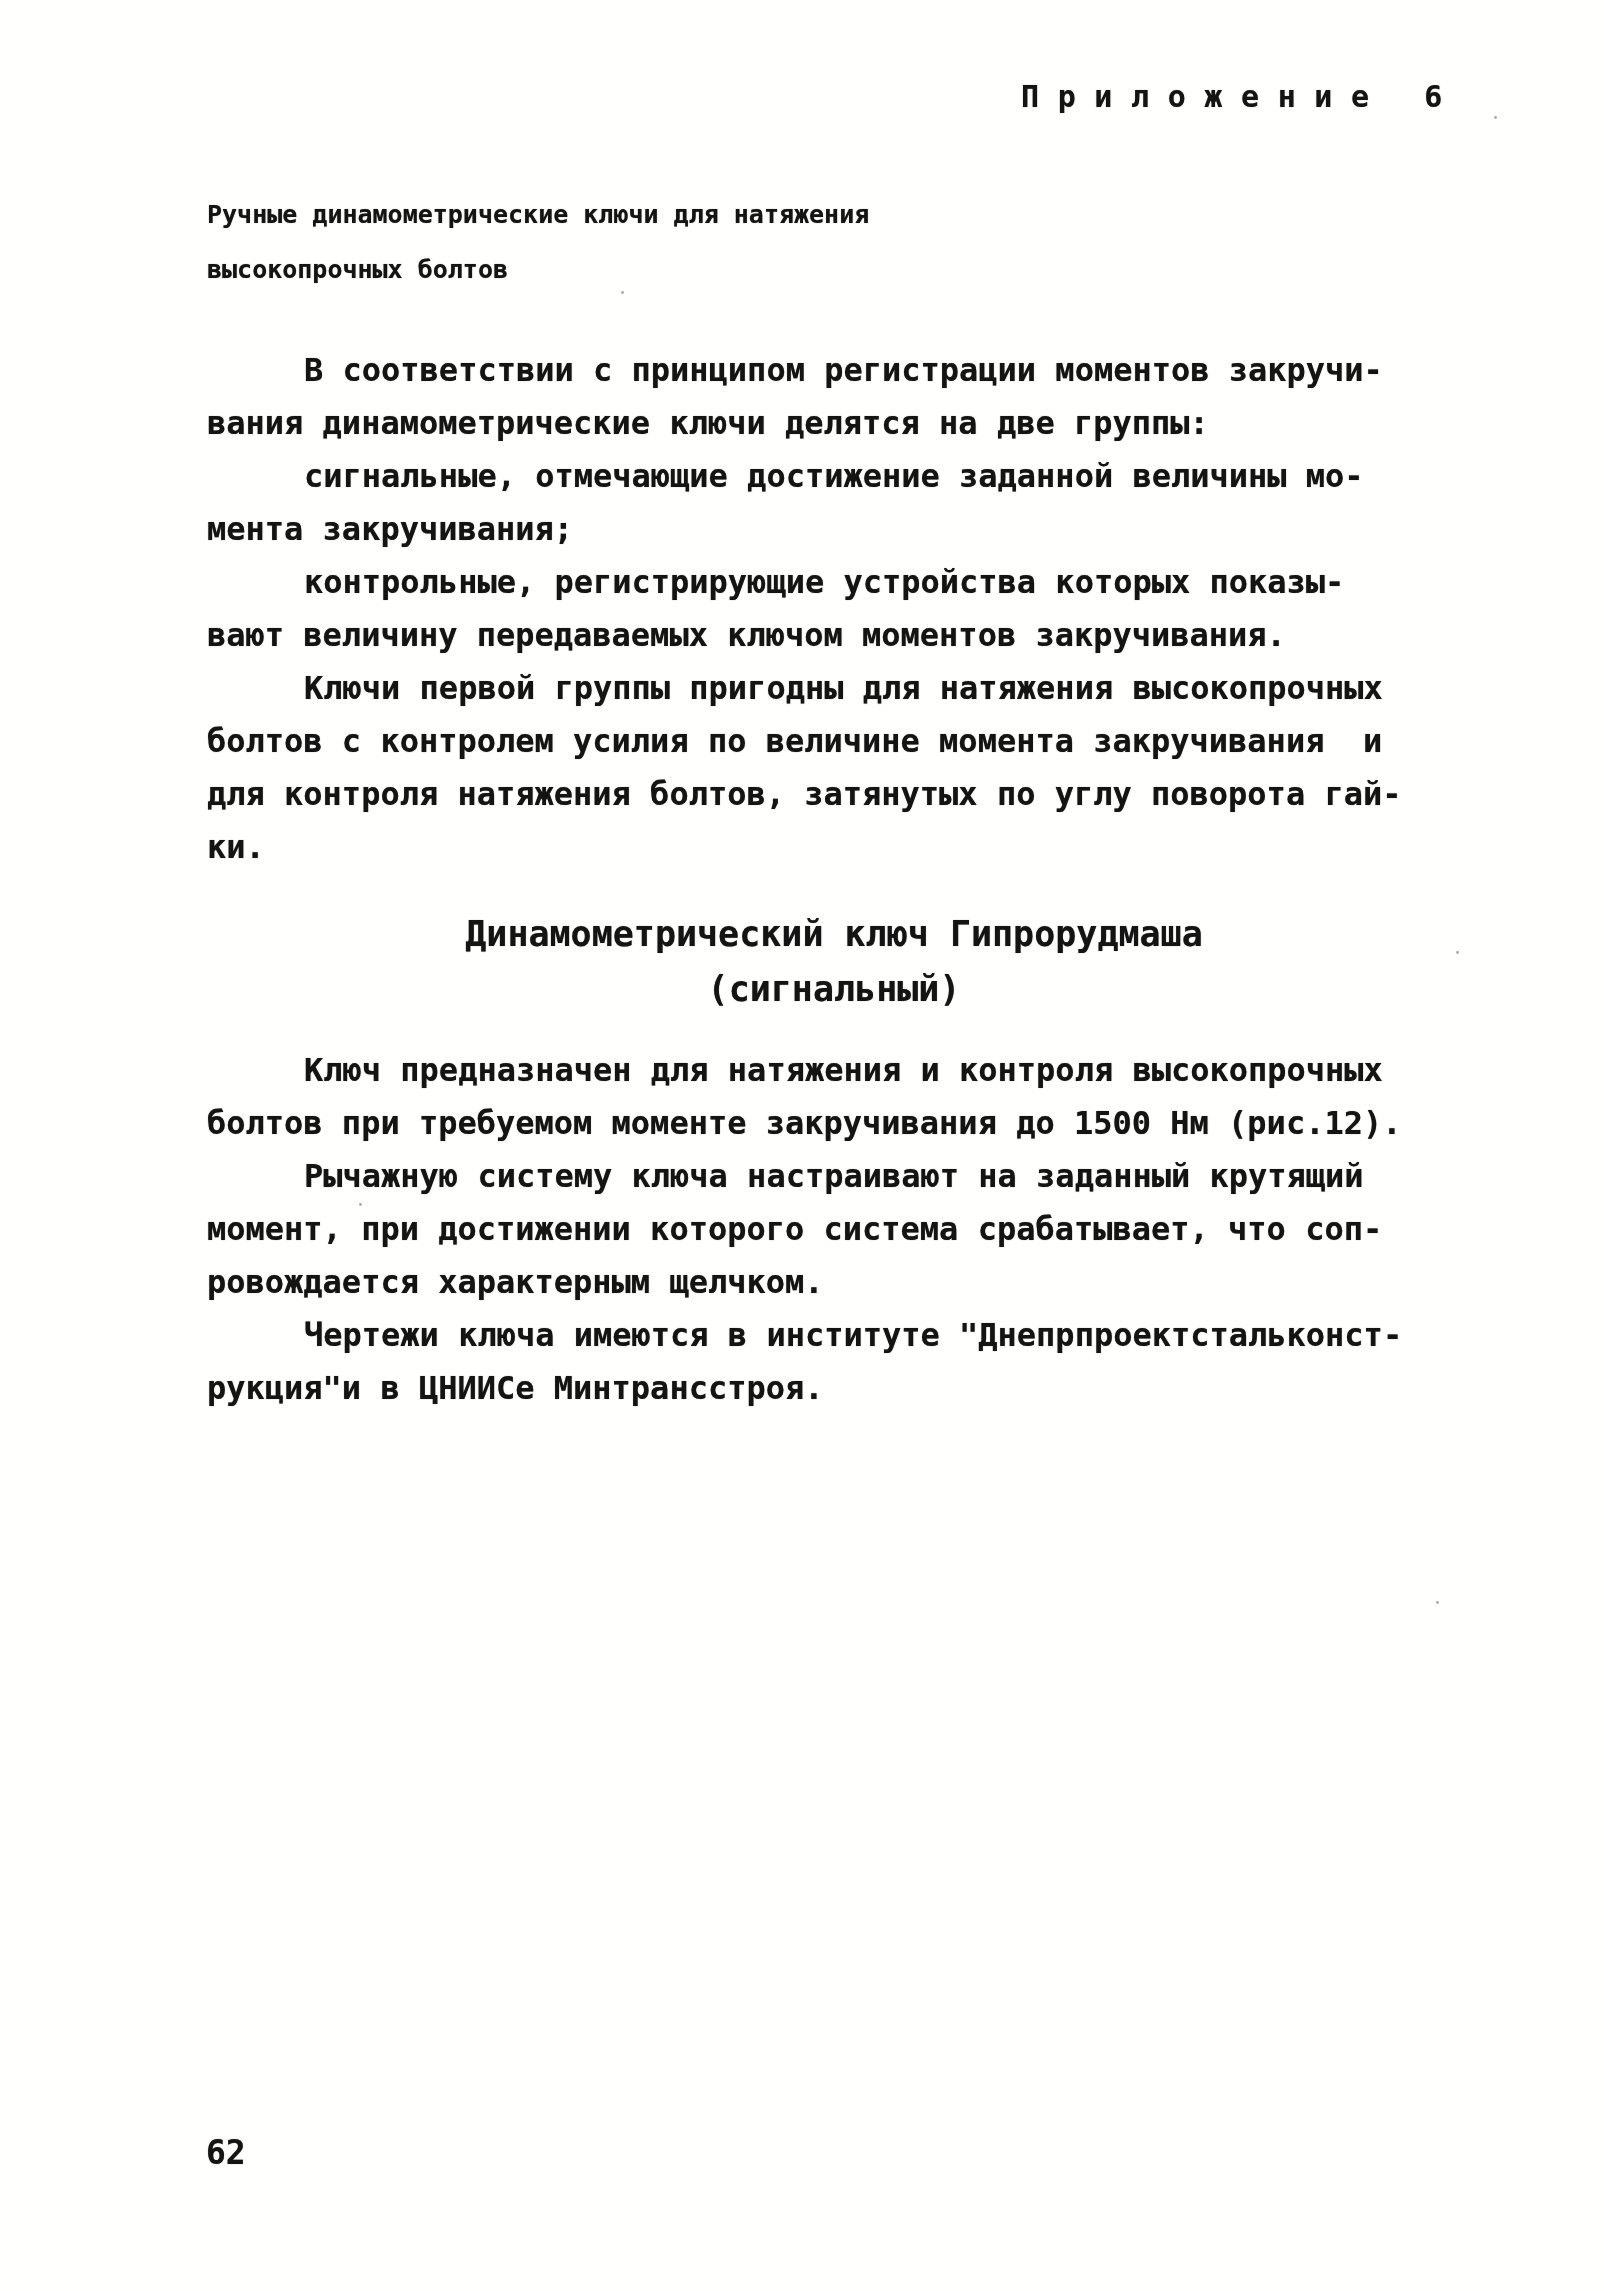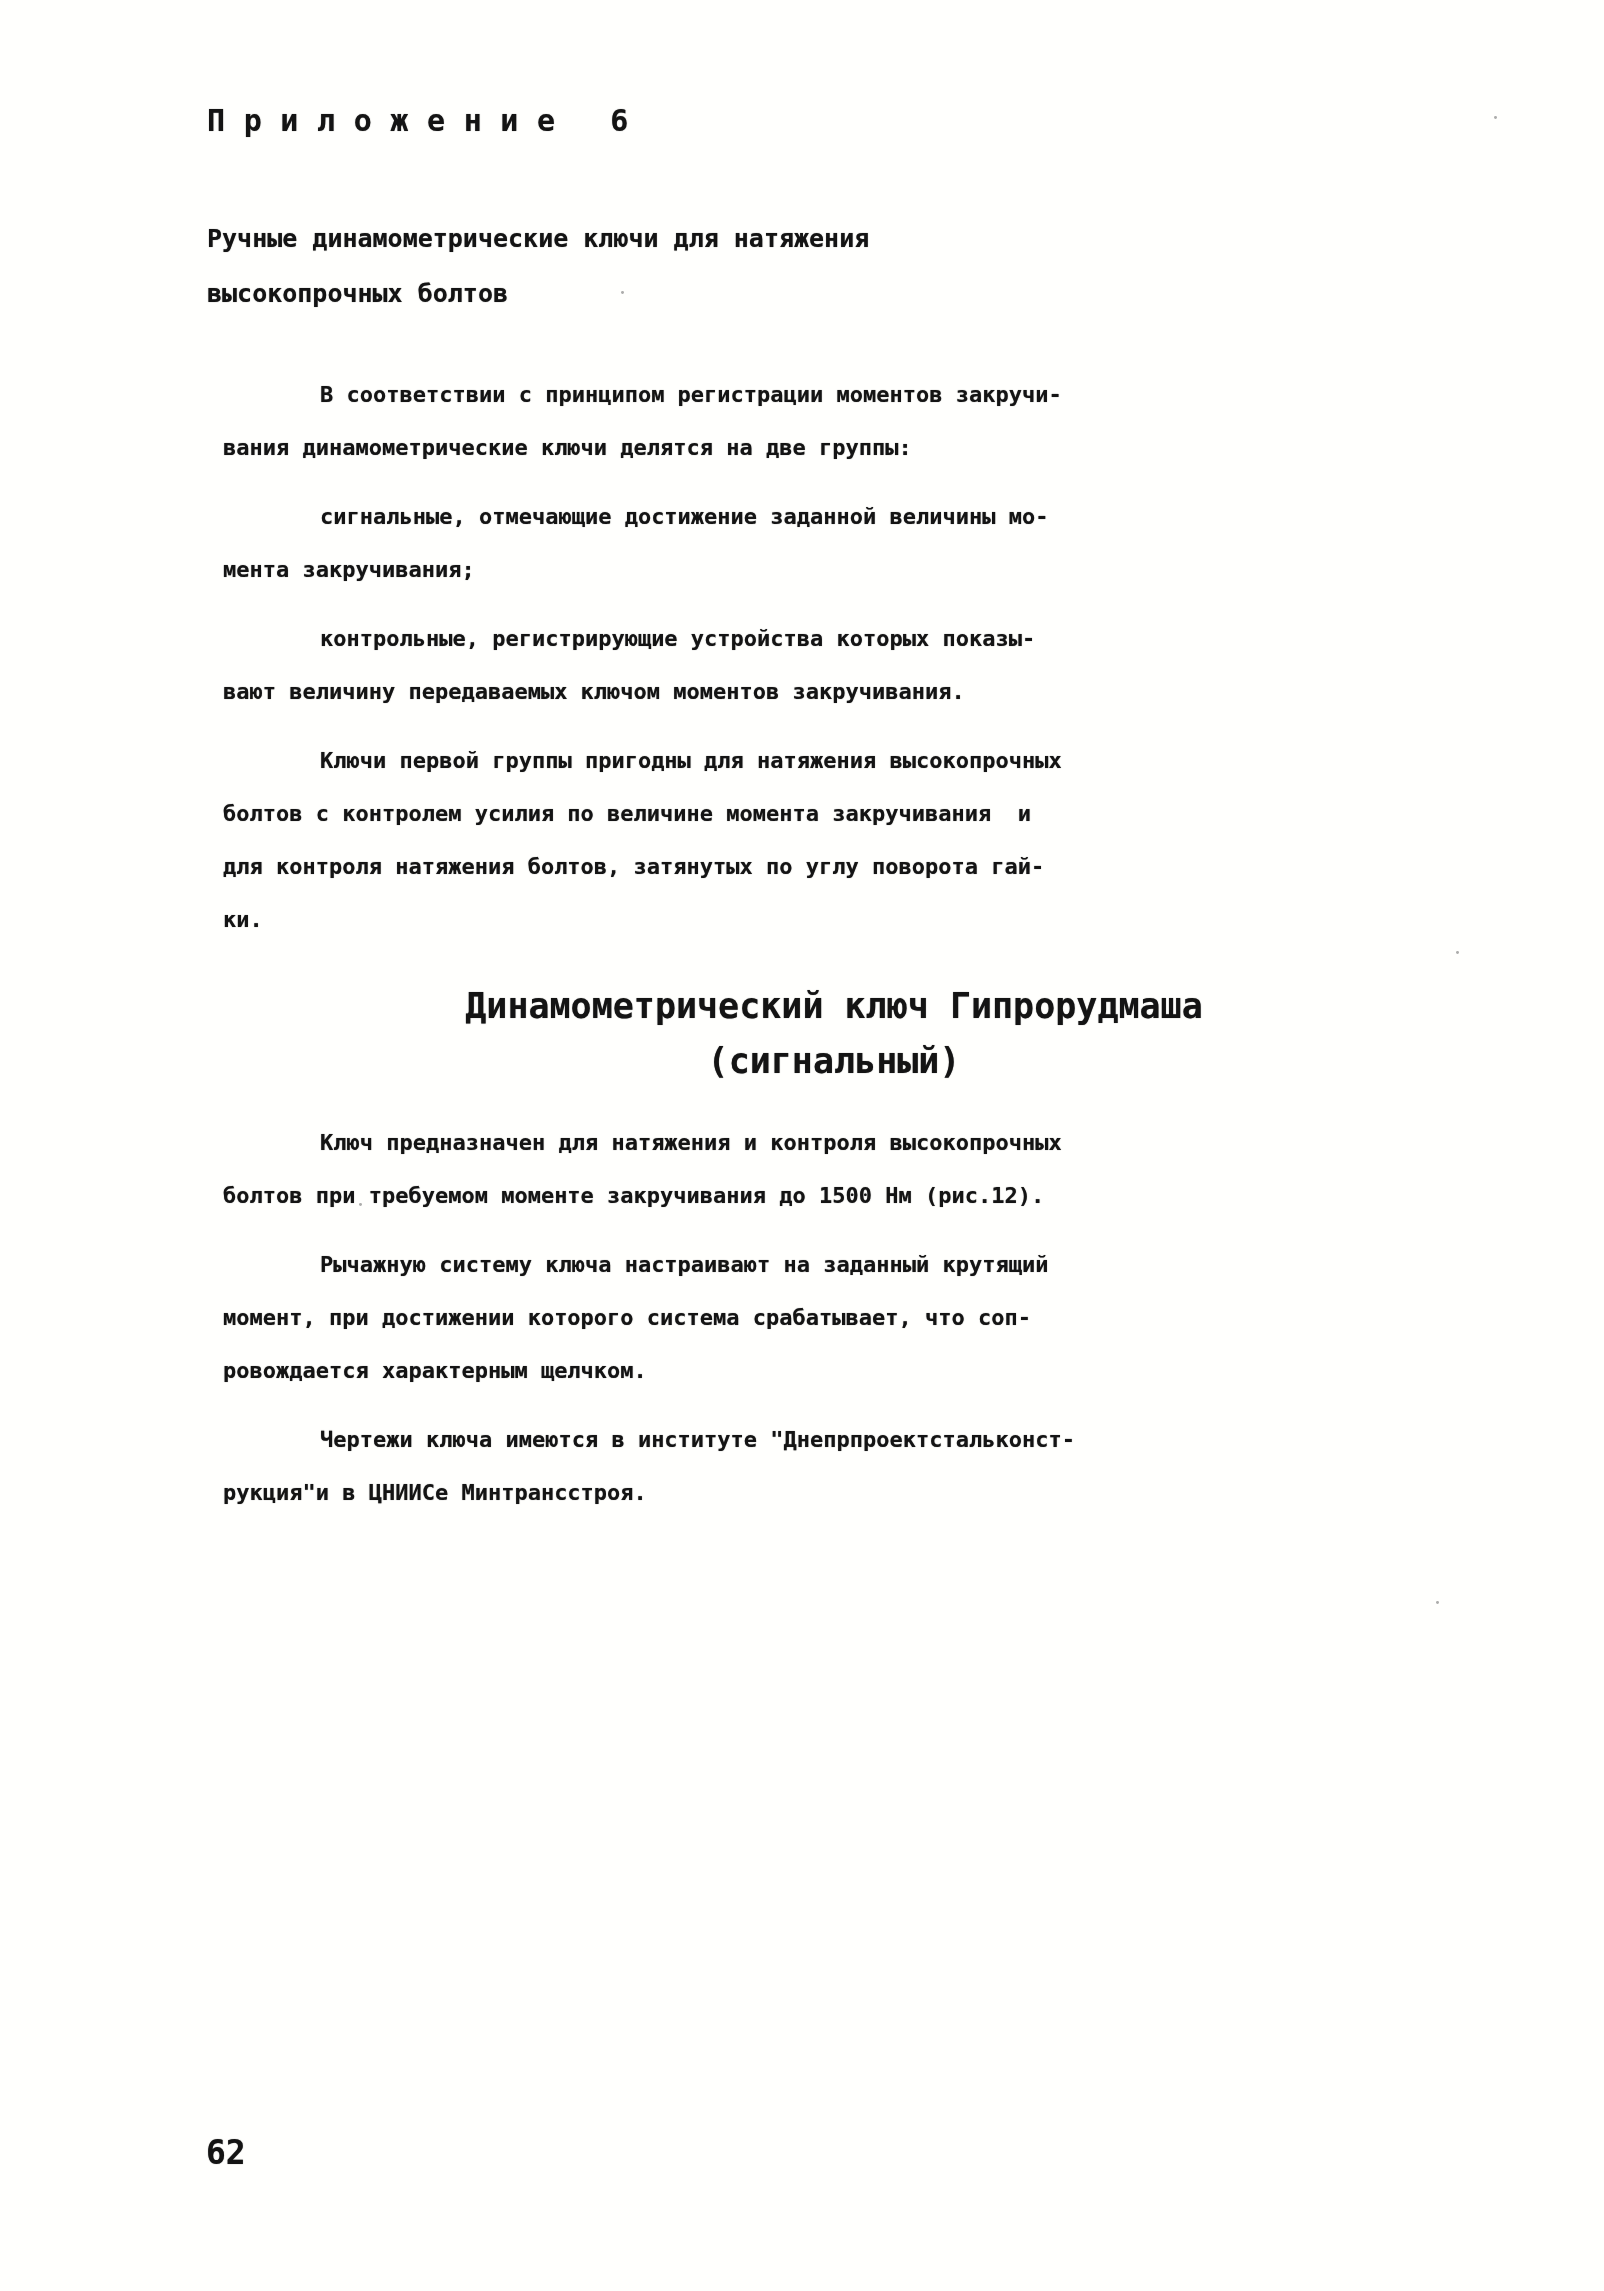--- a/index.html
+++ b/index.html
@@ -20,42 +20,43 @@
     text-shadow: 0 0 1px rgba(10,10,10,0.55);
     filter: contrast(1.02);
   }
   .column {
     position: absolute;
     left: 207px;
     top: 0;
     width: 1254px;
   }
   .appendix {
-    margin-top: 100px;
+    margin-top: 76px;
+    text-align: right;
     font-size: 30px;
     line-height: 41px;
     letter-spacing: 0.62em;
     white-space: nowrap;
   }
   .title {
     margin-top: 70px;
     text-align: left;
     font-size: 25px;
     line-height: 55px;
     white-space: pre-line;
   }
   .body-block {
     margin-top: 47px;
   }
   .para {
-    font-size: 22px;
+    font-size: 32px;
     line-height: 53px;
     white-space: pre-wrap;
     text-indent: 97px;
-    margin: 16px;
+    margin: 0;
   }
   .heading {
     margin-top: 33px;
     margin-bottom: 27px;
     text-align: center;
     font-size: 35px;
     line-height: 55px;
     white-space: pre-line;
   }
   .pagenum {

